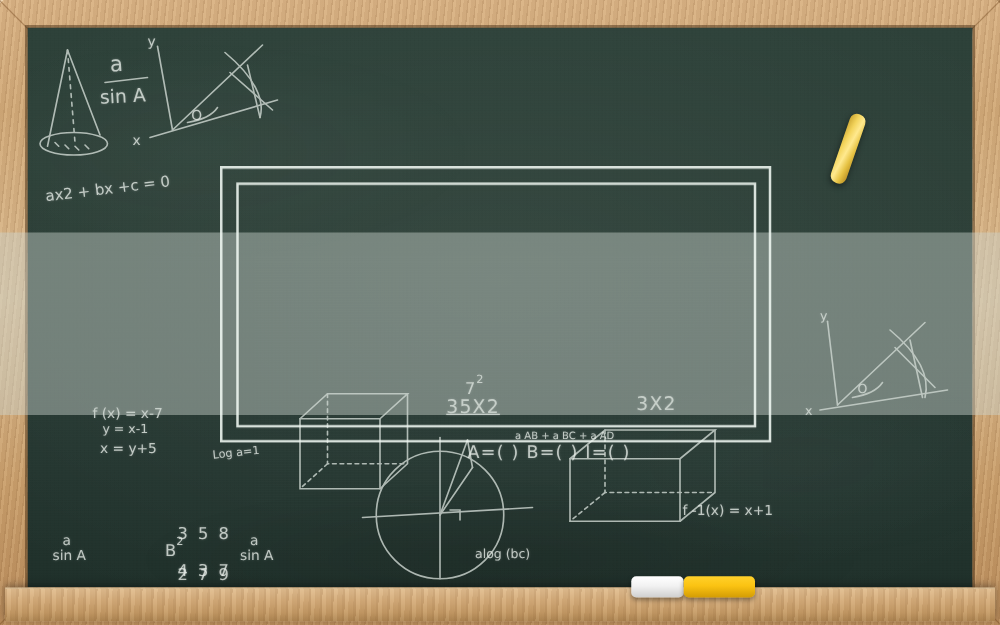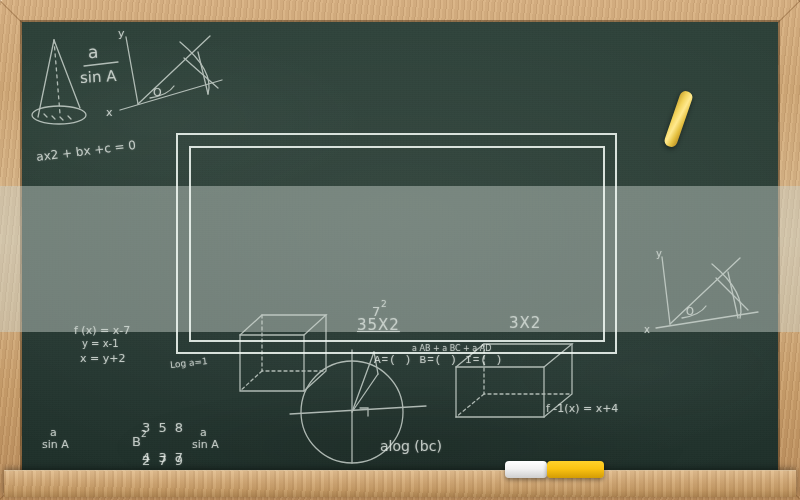--- a/index.html
+++ b/index.html
@@ -197,42 +197,42 @@
       <div class="chalk-txt" style="left:131px;top:64px;font-size:11px;">O</div>
       <div class="chalk-txt" style="left:14px;top:122px;font-size:12px;transform:rotate(-7deg);">ax2 + bx +c = 0</div>
 
       <div class="chalk-txt" style="left:634px;top:226px;font-size:10px;">y</div>
       <div class="chalk-txt" style="left:622px;top:302px;font-size:10px;">x</div>
       <div class="chalk-txt" style="left:664px;top:284px;font-size:10px;">O</div>
 
       <div class="chalk-txt" style="left:335px;top:294px;font-size:15px;letter-spacing:1px;text-decoration:underline;">35X2</div>
       <div class="chalk-txt" style="left:487px;top:292px;font-size:15px;letter-spacing:1px;">3X2</div>
       <div class="chalk-txt" style="left:148px;top:336px;font-size:9px;transform:rotate(-6deg);">Log a=1</div>
-      <div class="chalk-txt" style="left:352px;top:332px;font-size:11px;letter-spacing:1px;font-family:Liberation Mono, monospace;">A=( ) B=( ) I=( )</div>
-
-      <div class="chalk-txt" style="left:524px;top:380px;font-size:11px;">f -1(x) = x+4</div>
+      <div class="chalk-txt" style="left:352px;top:332px;font-size:14px;letter-spacing:1px;">A=( ) B=( ) I=( )</div>
+
+      <div class="chalk-txt" style="left:524px;top:380px;font-size:11px;">f -1(x) = x+1</div>
       <div class="chalk-txt" style="left:120px;top:398px;font-size:13px;letter-spacing:2px;">3 5 8</div>
       <div class="chalk-txt" style="left:120px;top:431px;font-size:13px;letter-spacing:2px;text-align:center;">2 7 9</div>
       <div class="chalk-txt" style="left:120px;top:428px;font-size:13px;letter-spacing:2px;">4 3 7</div>
 
       <div class="chalk-txt" style="left:52px;top:302px;font-size:11px;">f (x) = x-7</div>
       <div class="chalk-txt" style="left:60px;top:316px;font-size:10px;">y = x-1</div>
-      <div class="chalk-txt" style="left:58px;top:330px;font-size:11px;">x = y+2</div>
+      <div class="chalk-txt" style="left:58px;top:330px;font-size:11px;">x = y+5</div>
 
       <div class="chalk-txt" style="left:350px;top:282px;font-size:13px;">7</div>
       <div class="chalk-txt" style="left:359px;top:277px;font-size:9px;">2</div>
       <div class="chalk-txt" style="left:110px;top:412px;font-size:13px;">B</div>
       <div class="chalk-txt" style="left:119px;top:407px;font-size:9px;">2</div>
 
       <div class="chalk-txt" style="left:28px;top:404px;font-size:11px;">a</div>
       <div class="chalk-txt" style="left:20px;top:416px;font-size:11px;">sin A</div>
       <div class="chalk-txt" style="left:178px;top:404px;font-size:11px;">a</div>
       <div class="chalk-txt" style="left:170px;top:416px;font-size:11px;">sin A</div>
 
-      <div class="chalk-txt" style="left:358px;top:416px;font-size:14px;">alog (bc)</div>
+      <div class="chalk-txt" style="left:358px;top:416px;font-size:10px;">alog (bc)</div>
       <div class="chalk-txt" style="left:390px;top:322px;font-size:8px;">a AB + a BC + a AD</div>
     </div>
   </div>
 
   <div class="chalk-stick stick-yellow-top"></div>
 
   <div class="band"></div>
 
   <div class="rect outer"></div>
   <div class="rect inner"></div>

